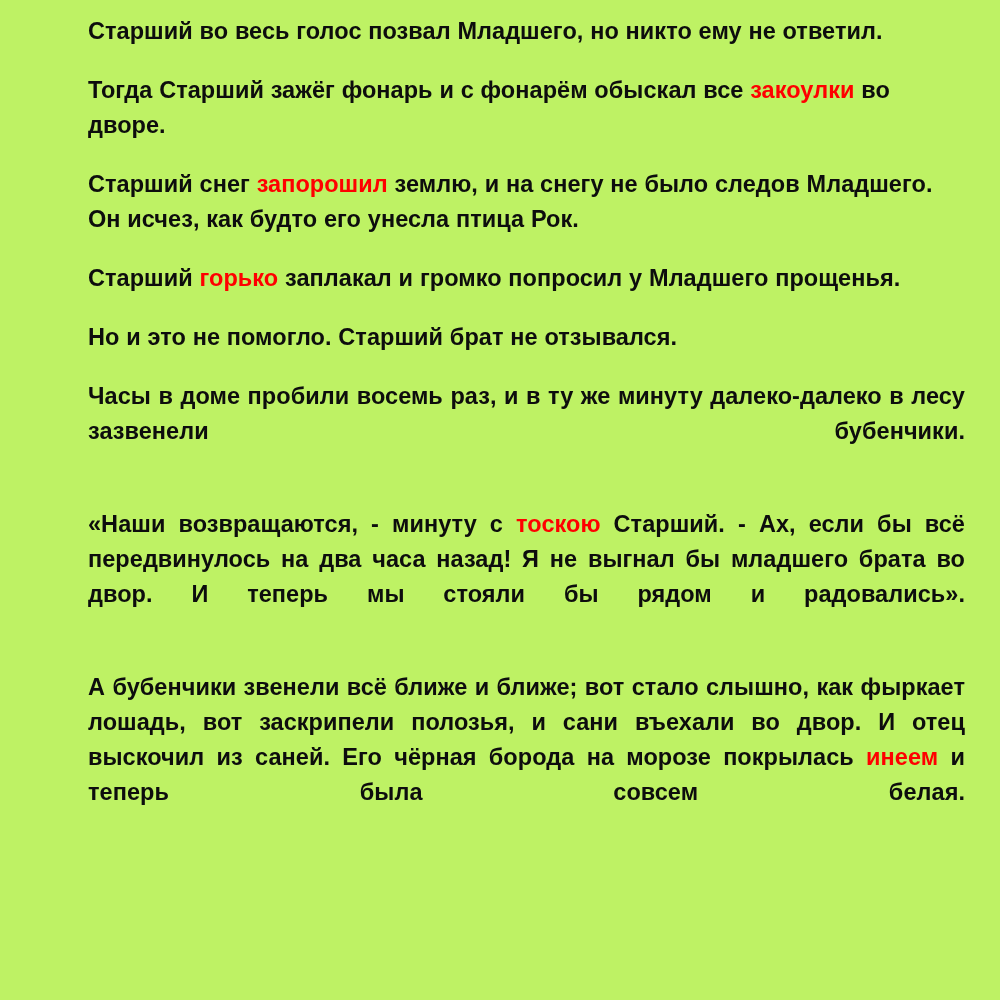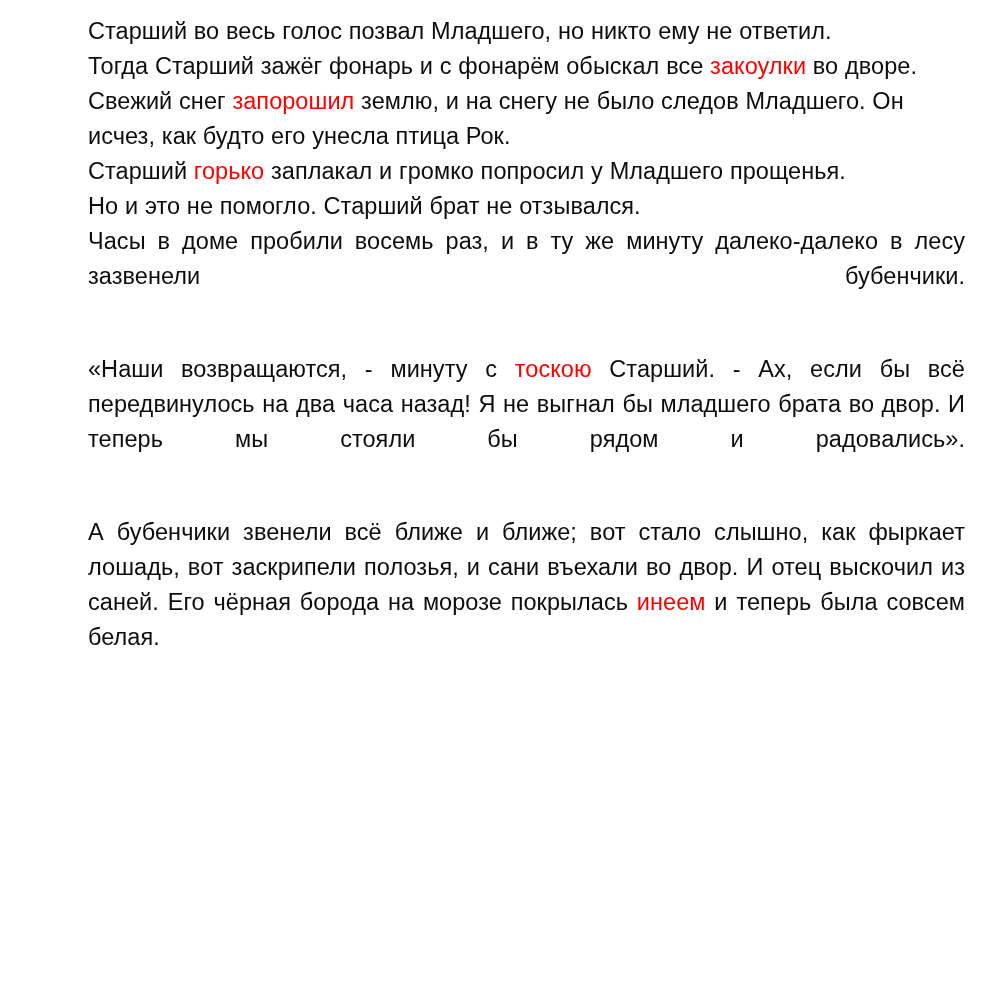--- a/index.html
+++ b/index.html
@@ -28,43 +28,43 @@
     padding: 0;
     color: #0d0d0d;
     font-size: 23.5px;
     line-height: 35px;
     width: 877px;
     letter-spacing: 0.05px;
     word-spacing: 0.2px;
     -webkit-font-smoothing: antialiased;
   }
   .gap-md  { margin-top: 23px; }
-  .gap-lg  { }
+  .gap-lg  { margin-top: 24px; }
 
   .just { text-align: justify; text-justify: inter-word; }
   .left { text-align: left; }
 
   
   .just::after {
     content: "";
     display: inline-block;
     width: 100%;
   }
 
   .hl {
     color: #ff0000;
   }
 </style>
 </head>
 <body style="background: rgb(220, 231, 243);">
 
-<div id="page" style="background: #ffffff;">
+<div id="page" style="background: #bef264; font-weight: bold;">
 
   <p class="para left" style="color: rgb(13, 13, 13);"><span>Старший во весь голос позвал Младшего, но никто ему не ответил.</span></p>
   <p class="para left gap-lg" style="color: rgb(13, 13, 13);"><span>Тогда Старший зажёг фонарь и с фонарём обыскал все </span><span class="hl" style="color: rgb(255, 0, 0);">закоулки</span><span> во дворе.</span></p>
-  <p class="para left gap-lg" style="color: rgb(13, 13, 13);"><span>Свежий снег </span><span class="hl" style="color: rgb(255, 0, 0);">запорошил</span><span> землю, и на снегу не было следов Младшего. Он исчез, как будто его унесла птица Рок.</span></p>
+  <p class="para left gap-lg" style="color: rgb(13, 13, 13);"><span>Старший снег </span><span class="hl" style="color: rgb(255, 0, 0);">запорошил</span><span> землю, и на снегу не было следов Младшего. Он исчез, как будто его унесла птица Рок.</span></p>
   <p class="para left gap-lg" style="color: rgb(13, 13, 13);"><span>Старший </span><span class="hl" style="color: rgb(255, 0, 0);">горько</span><span> заплакал и громко попросил у Младшего прощенья.</span></p>
   <p class="para left gap-lg" style="color: rgb(13, 13, 13);"><span>Но и это не помогло. Старший брат не отзывался.</span></p>
   <p class="para just gap-lg" style="color: rgb(13, 13, 13);"><span>Часы в доме пробили восемь раз, и в ту же минуту далеко-далеко в лесу зазвенели бубенчики.</span></p>
   <p class="para just gap-md" style="color: rgb(13, 13, 13);"><span>«Наши возвращаются, - минуту с </span><span class="hl" style="color: rgb(255, 0, 0);">тоскою</span><span> Старший. - Ах, если бы всё передвинулось на два часа назад! Я не выгнал бы младшего брата во двор. И теперь мы стояли бы рядом и радовались».</span></p>
   <p class="para just gap-md" style="color: rgb(13, 13, 13);"><span>А бубенчики звенели всё ближе и ближе; вот стало слышно, как фыркает лошадь, вот заскрипели полозья, и сани въехали во двор. И отец выскочил из саней. Его чёрная борода на морозе покрылась </span><span class="hl" style="color: rgb(255, 0, 0);">инеем</span><span> и теперь была совсем белая.</span></p>
 
 </div>
 
 </body></html>

